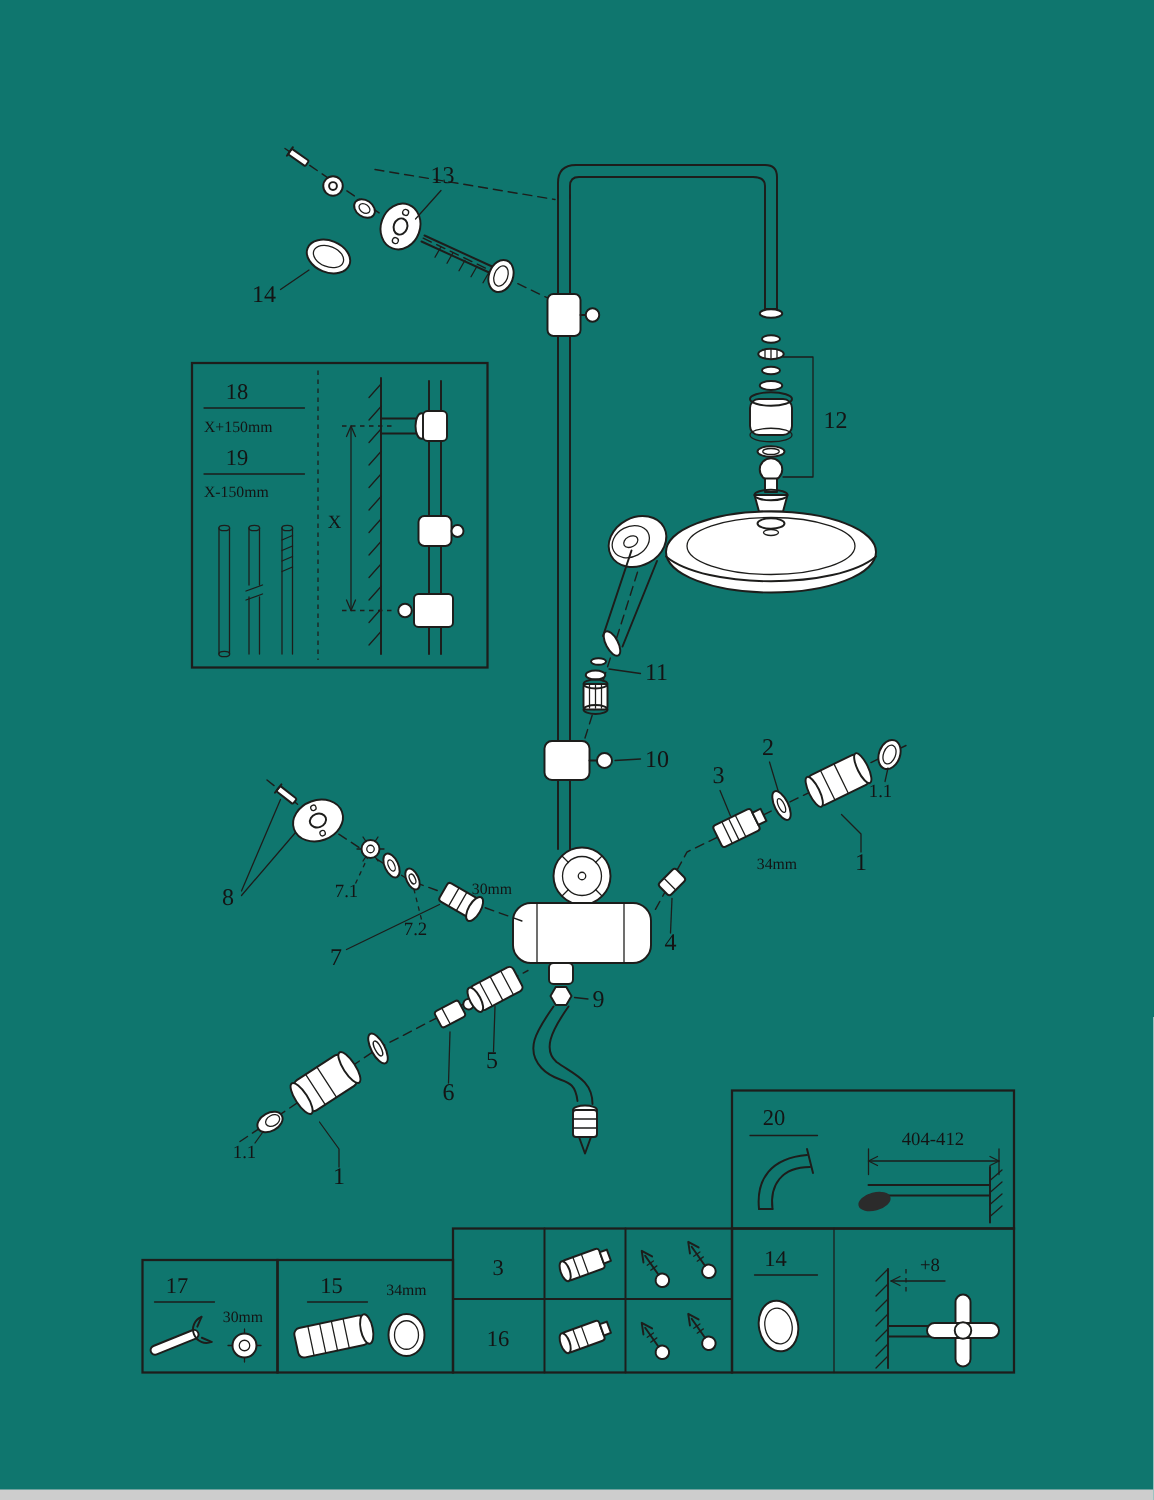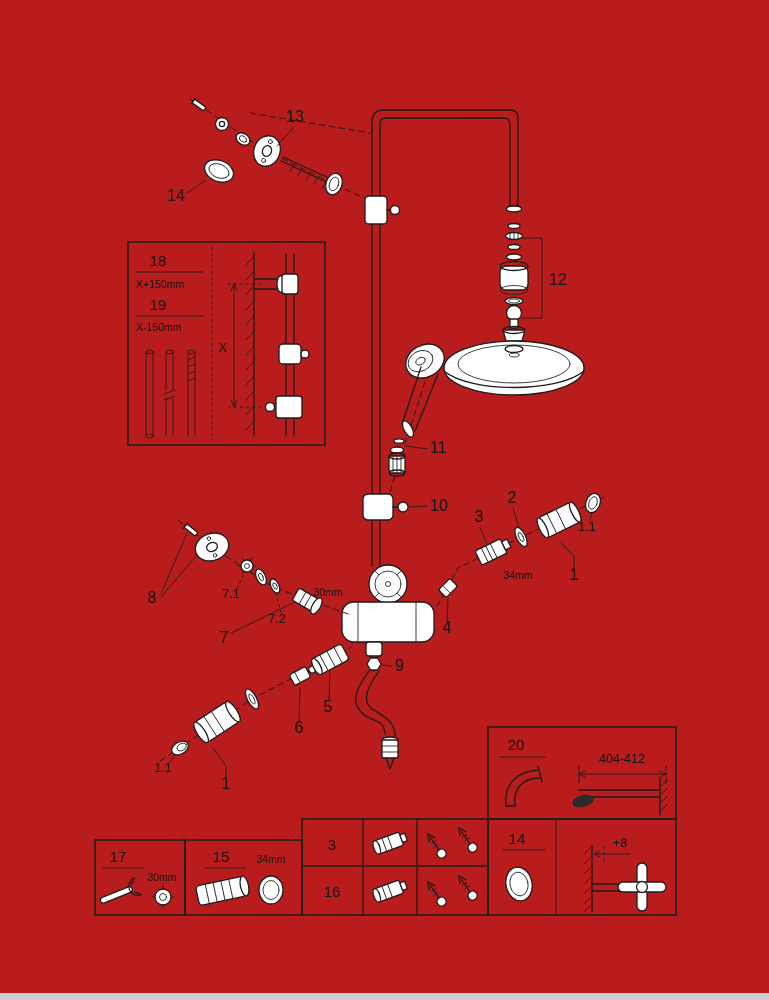--- a/index.html
+++ b/index.html
@@ -1,17 +1,17 @@
 <!DOCTYPE html>
 <html><head>
 <meta charset="utf-8">
 <style>
   html,body { margin:0; padding:0; background:#ffffff; }
-  .stage { position:relative; width:769px; height:1000px; background:#b91c1c; overflow:hidden;
-           font-family:Liberation Sans, sans-serif; }
+  .stage { position:relative; width:769px; height:1000px; background:#0f766e; overflow:hidden;
+           font-family:Liberation Serif, serif; }
   svg { position:absolute; left:0; top:0; }
   .ln  { fill:none; stroke:#1d1d1b; stroke-width:1.3; stroke-linecap:round; stroke-linejoin:round; }
   .lnf { fill:#ffffff; stroke:#1d1d1b; stroke-width:1.3; stroke-linejoin:round; }
   .thin{ stroke-width:0.85; }
   .bx  { fill:none; stroke:#1d1d1b; stroke-width:1.5; }
   .dash{ fill:none; stroke:#1d1d1b; stroke-width:0.95; stroke-dasharray:6 4; stroke-linecap:round; }
   .dash2{ fill:none; stroke:#1d1d1b; stroke-width:0.85; stroke-dasharray:3 3; }
   .dark{ fill:#2b2b2b; stroke:none; }
   text { fill:#141414; }
   .t16 { font-size:16px; }

